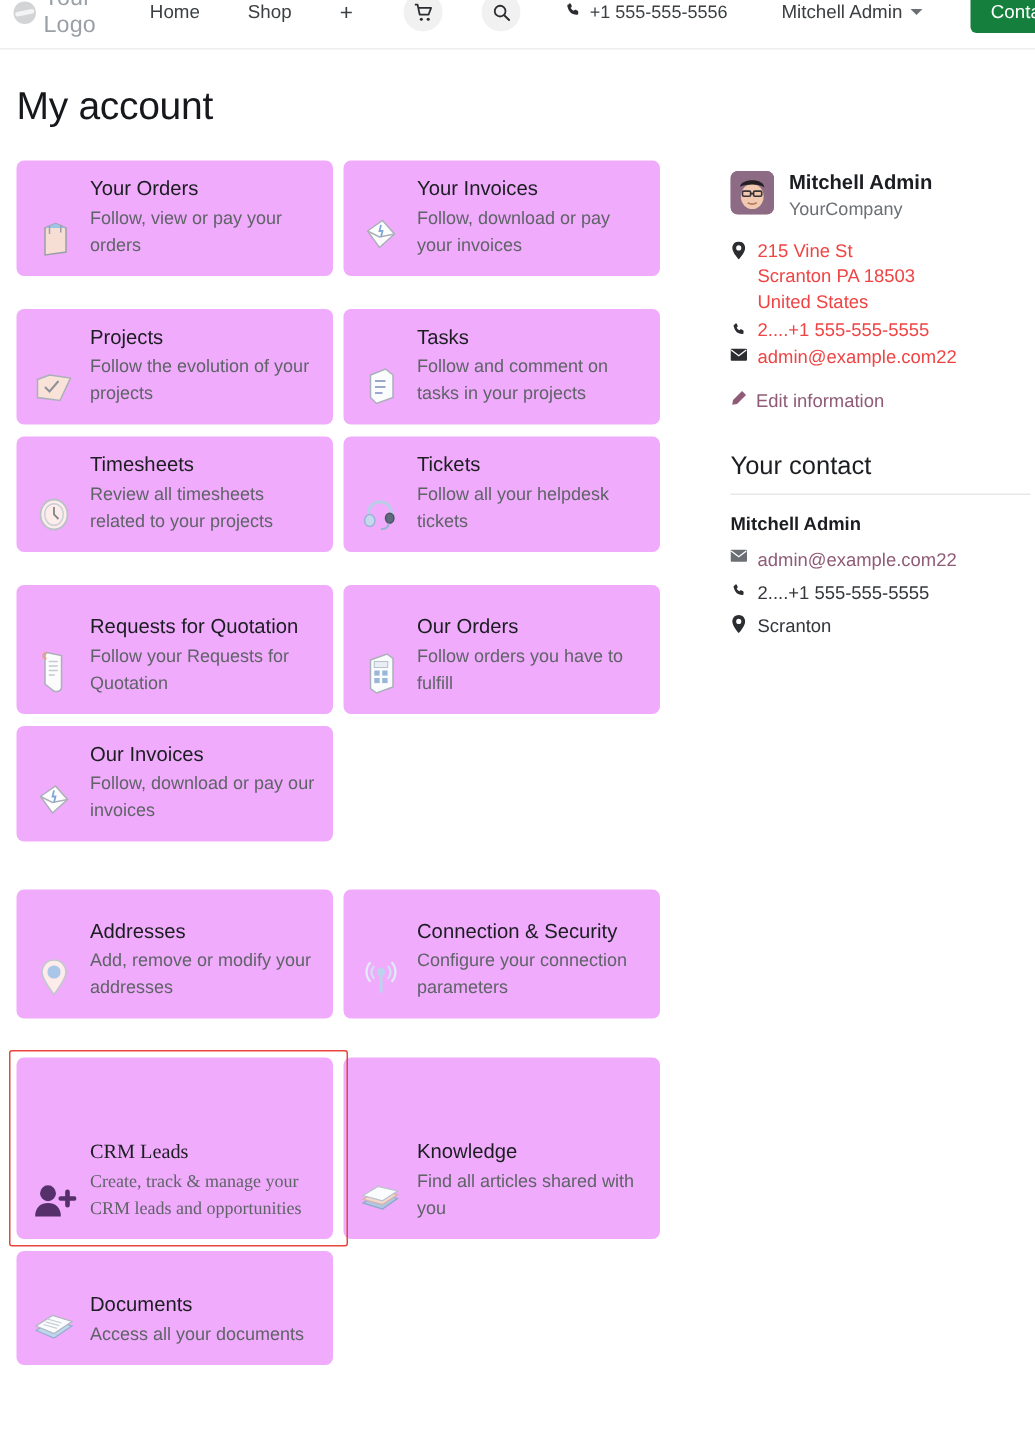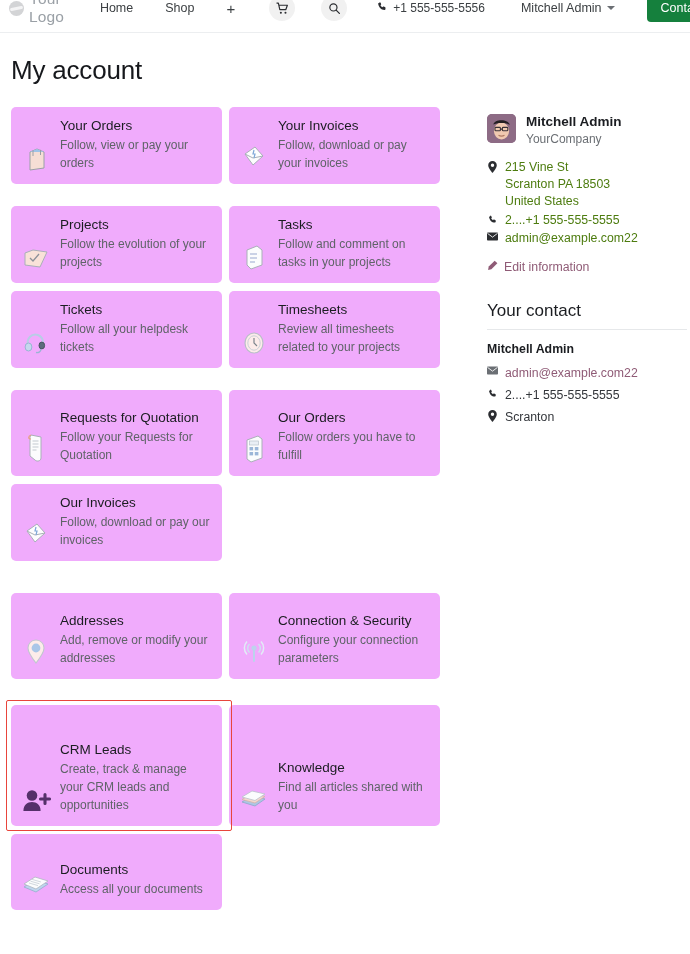--- a/index.html
+++ b/index.html
@@ -65,36 +65,36 @@
   .card.tall{ min-height:86px; }
   .card-ico{ width:30px; flex:0 0 30px; display:flex; justify-content:center; padding-top:3px;}
   .card-body{ flex:1 1 auto; min-width:0; }
   .card-title{ font-size:13.5px; color:#1b1d21; line-height:1.18; margin-bottom:2px; }
   .card-desc{ font-size:12px; color:#5f6368; line-height:1.5; }
 
   
   .row-gap{ width:100%; height:6px; }
 
   
-  .crm-wrap{ position:relative; }
+  .crm-wrap{ position:relative;font-family:Liberation Serif, serif; }
   .crm-highlight{
     position:absolute; left:-5px; top:-5px; width:226px; height:131px;
     border:1.6px solid #e8453c; border-radius:2px; pointer-events:none;
   }
 
   
   .user-head{ display:flex; align-items:flex-start; gap:10px; }
   .avatar{
     width:29px;height:29px;border-radius:5px;flex:0 0 29px;overflow:hidden;
     background:#8d6b85; position:relative;
   }
   .user-name{ font-size:13.5px; font-weight:bold; color:#1b1d21; line-height:1.15; }
   .user-company{ font-size:12px; color:#6b6f74; margin-top:2px;}
 
-  .info-list{ margin-top:13px; font-size:12.3px; color:#4d7c0f; line-height:1.42; }
+  .info-list{ margin-top:13px; font-size:12.3px; color:#ef4444; line-height:1.42; }
   .info-row{ display:flex; gap:7px; align-items:flex-start; margin-bottom:1px;}
   .info-ico{ width:11px; flex:0 0 11px; display:flex; justify-content:center; padding-top:2px; }
   .edit-link{
     margin-top:12px; font-size:12.3px; color:#8f5b76;
     display:flex; align-items:center; gap:6px;
   }
 
   .side-h{ font-size:17px; color:#1b1d21; margin-top:27px; padding-bottom:8px; border-bottom:1px solid #e6e8ea; }
   .contact-name{ font-size:12.3px; font-weight:bold; color:#1b1d21; margin-top:12px; }
   .contact-list{ margin-top:8px; font-size:12.3px; line-height:1.55; }
@@ -203,43 +203,43 @@
           </div>
           <div class="card-body">
             <div class="card-title">Tasks</div>
             <div class="card-desc">Follow and comment on tasks in your projects</div>
           </div>
         </div>
 
         <div class="card">
           <div class="card-ico">
             <svg width="26" height="26" viewBox="0 0 26 26">
+              <ellipse cx="13" cy="13" rx="9" ry="10" fill="#fdecea" stroke="#b9c0c8" stroke-width="1.2"></ellipse>
+              <ellipse cx="13" cy="13" rx="6.2" ry="7.2" fill="none" stroke="#c9d0d8" stroke-width="1"></ellipse>
+              <path d="M13 8 L13 13 L16 16" fill="none" stroke="#7d848c" stroke-width="1.2"></path>
+            </svg>
+          </div>
+          <div class="card-body">
+            <div class="card-title">Timesheets</div>
+            <div class="card-desc">Review all timesheets related to your projects</div>
+          </div>
+        </div>
+
+        <div class="card">
+          <div class="card-ico">
+            <svg width="26" height="26" viewBox="0 0 26 26">
               <path d="M5 16 C3 8 9 3 15 5 C20 7 21 12 19 16" fill="none" stroke="#b8cde6" stroke-width="2"></path>
               <ellipse cx="5.5" cy="17" rx="3.4" ry="4" fill="#c6d8ee" stroke="#9ab4d4" stroke-width="1"></ellipse>
               <ellipse cx="18.8" cy="15.5" rx="2.8" ry="3.4" fill="#5d6b7d" stroke="#4a5562" stroke-width="1"></ellipse>
               <path d="M18 19 C18 22 15 23 13 22.5" fill="none" stroke="#9ab4d4" stroke-width="1.4"></path>
             </svg>
           </div>
           <div class="card-body">
             <div class="card-title">Tickets</div>
             <div class="card-desc">Follow all your helpdesk tickets</div>
-          </div>
-        </div>
-
-        <div class="card">
-          <div class="card-ico">
-            <svg width="26" height="26" viewBox="0 0 26 26">
-              <ellipse cx="13" cy="13" rx="9" ry="10" fill="#fdecea" stroke="#b9c0c8" stroke-width="1.2"></ellipse>
-              <ellipse cx="13" cy="13" rx="6.2" ry="7.2" fill="none" stroke="#c9d0d8" stroke-width="1"></ellipse>
-              <path d="M13 8 L13 13 L16 16" fill="none" stroke="#7d848c" stroke-width="1.2"></path>
-            </svg>
-          </div>
-          <div class="card-body">
-            <div class="card-title">Timesheets</div>
-            <div class="card-desc">Review all timesheets related to your projects</div>
           </div>
         </div>
 
         <div class="row-gap"></div>
 
         <div class="card tall">
           <div class="card-ico">
             <svg width="22" height="32" viewBox="0 0 22 32">
               <path d="M6 3 L16 5 L16 26 C16 29 12 30 10 28 L5 24 L5 5 Z" fill="#fcfcfd" stroke="#a9b0b8" stroke-width="1"></path>
               <path d="M7.5 9 h6 M7.5 12 h6 M7.5 15 h6 M7.5 18 h4" stroke="#c3c9d0" stroke-width="1"></path>

